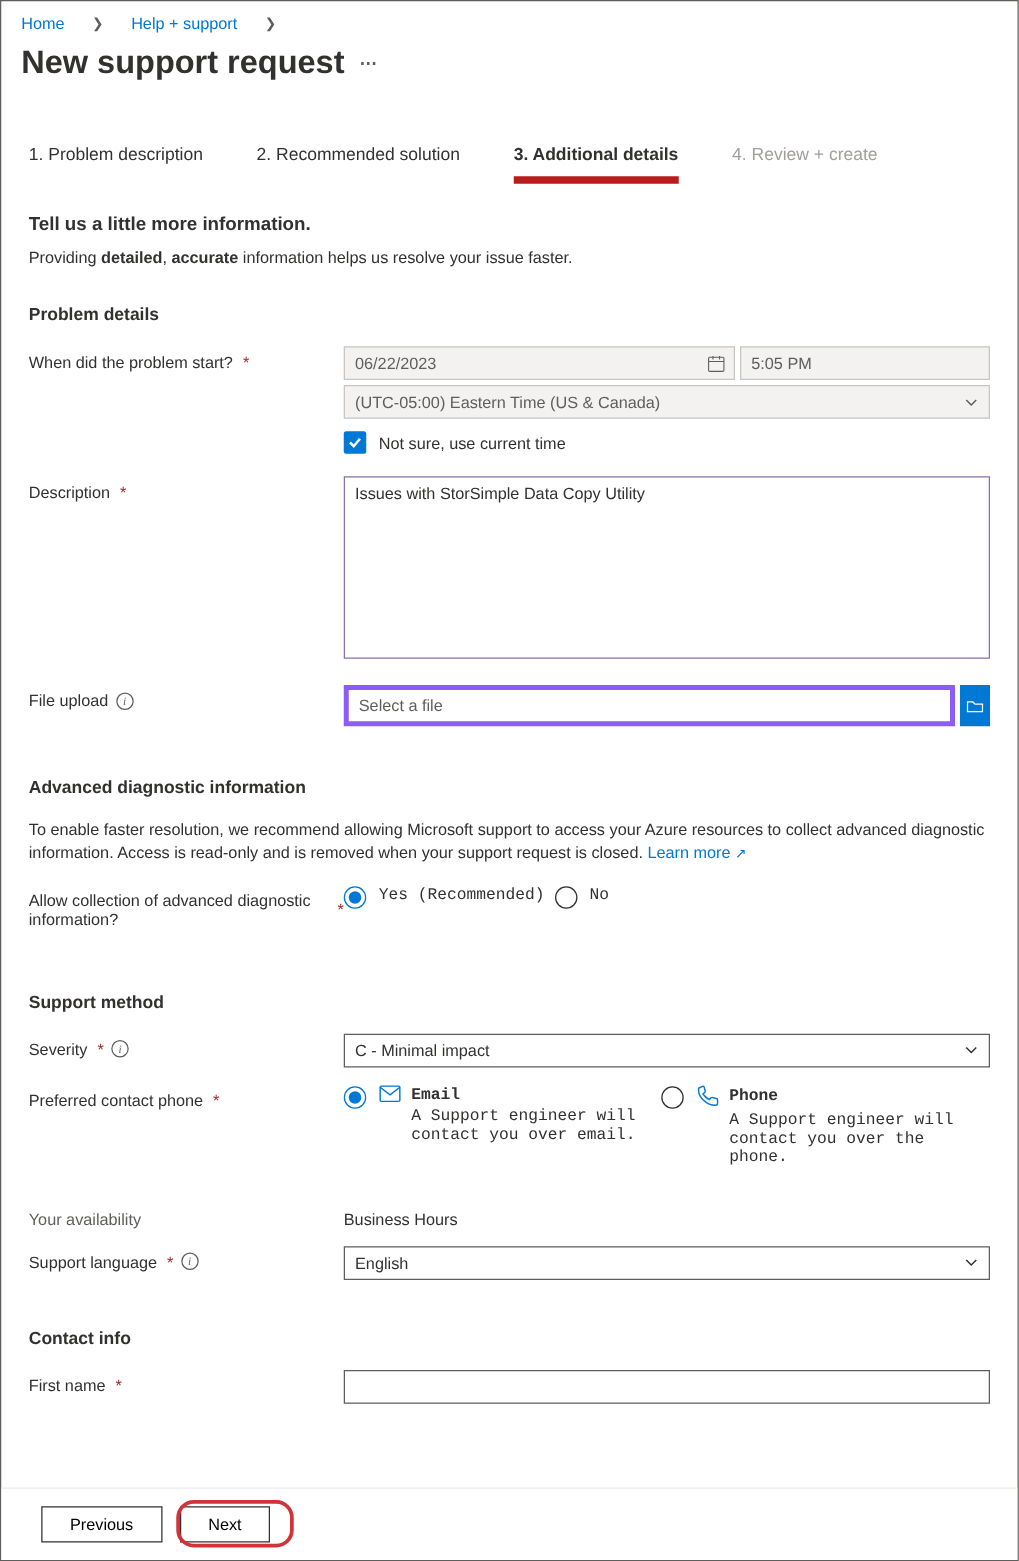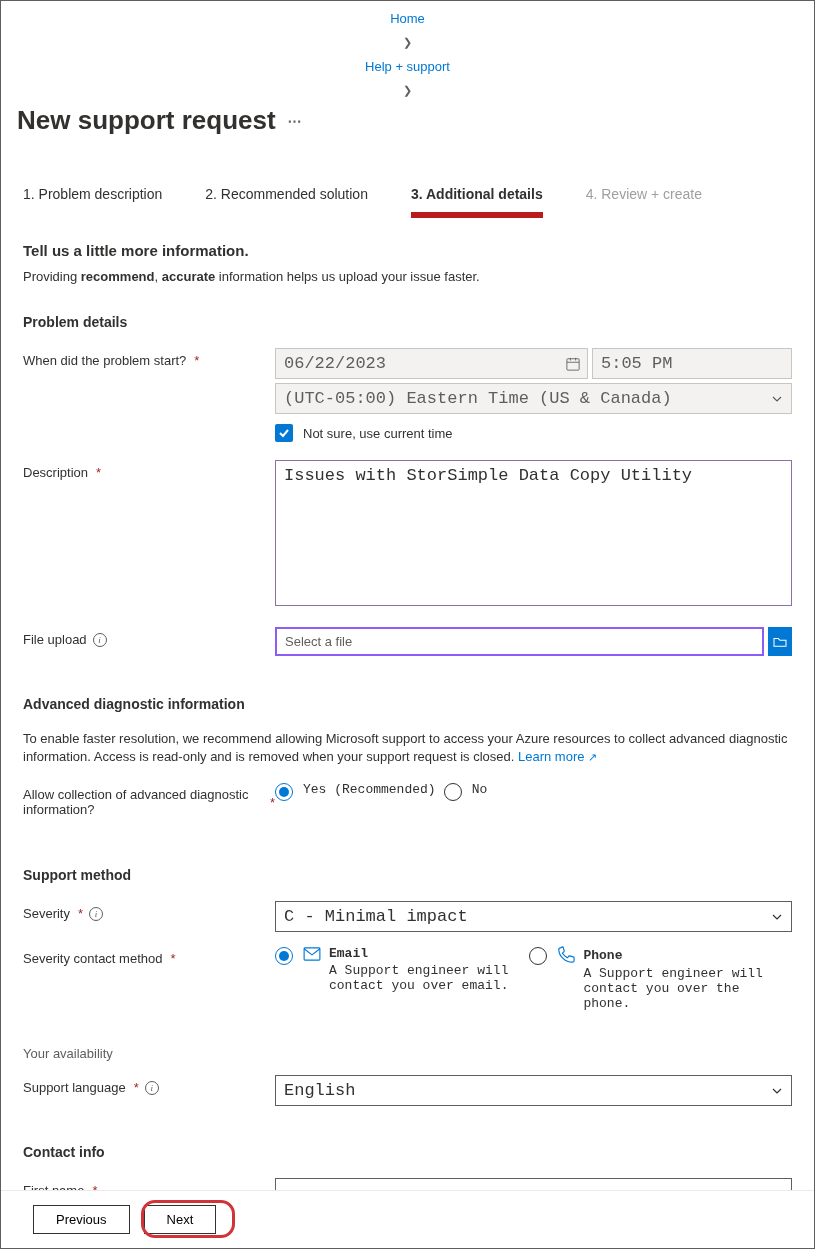--- a/index.html
+++ b/index.html
@@ -16,24 +16,23 @@
   }
   .scrollable {
     position: absolute;
     top: 0; left: 0; right: 0; bottom: 58px;
     overflow: hidden;
     padding: 0 0 20px 0;
   }
   .breadcrumb {
     display: flex;
     align-items: center;
-    gap: 10px;
+    gap: 22px;
     padding: 10px 16px 4px 16px;
     font-size: 13px;
-    flex-direction: column;
   }
   .breadcrumb a { color: #0078d4; text-decoration: none; cursor: pointer; }
   .breadcrumb .chev { color: #605e5c; font-size: 11px; }
   h1.page-title {
     font-size: 26px;
     font-weight: 600;
     padding: 4px 16px 4px 16px;
     display: flex;
     align-items: center;
     gap: 12px;
@@ -70,22 +69,22 @@
     gap: 6px;
   }
   .form-label .sub { color: #605e5c; }
   .req { color: #a4262c; margin-left: 2px; }
   .form-field { flex: 1; }
   .input-group { display: flex; gap: 4px; }
   input[type=text], .select-box, textarea {
     width: 100%;
     border: 1px solid #605e5c;
     padding: 5px 8px;
-    font-family: Liberation Mono, monospace;
-    font-size: 17px;
+    font-family: Liberation Sans, sans-serif;
+    font-size: 13px;
     background: #fff;
     color: #323130;
   }
   input[type=text][disabled], .select-box.disabled {
     background: #f3f2f1;
     color: #605e5c;
     border-color: #c8c6c4;
     cursor: not-allowed;
   }
   .date-input { position: relative; }
@@ -118,21 +117,21 @@
   }
   textarea {
     min-height: 146px;
     resize: none;
     border-color: #605e5c;
   }
   textarea.desc { border-color: #8a6fa8; }
   .file-row { display: flex; gap: 4px; }
   .file-input {
     flex: 1;
-    border: 2px solid #8b5cf6;
+    border: 4px solid #8b5cf6;
     padding: 5px 8px;
     color: #605e5c;
     cursor: pointer;
   }
   .file-btn {
     width: 24px;
     background: #0078d4;
     color: #fff;
     display: flex; align-items: center; justify-content: center;
     cursor: pointer;
@@ -220,21 +219,21 @@
     <div class="tab">1. Problem description</div>
     <div class="tab">2. Recommended solution</div>
     <div class="tab active">3. Additional details</div>
     <div class="tab disabled">4. Review + create</div>
   </div>
 
   <div class="content">
 
     <h2 class="section-intro">Tell us a little more information.</h2>
     <p class="subtext">
-      <span>Providing </span><strong>recommend</strong><span>, </span><strong>accurate</strong><span> information helps us upload your issue faster.</span>
+      <span>Providing </span><strong>detailed</strong><span>, </span><strong>accurate</strong><span> information helps us resolve your issue faster.</span>
     </p>
 
     <h3 class="section-title">Problem details</h3>
 
     <div class="form-row">
       <div class="form-label">
         <span>When did the problem start?</span>
           <span class="req">*</span>
       </div>
       <div class="form-field">
@@ -340,21 +339,21 @@
             <svg width="12" height="12" viewBox="0 0 12 12">
                 <path d="M2 4 L6 8 L10 4" fill="none" stroke="#323130" stroke-width="1.2"></path>
               </svg>
           </span>
         </div>
       </div>
     </div>
 
     <div class="form-row" style="margin-top:14px;">
       <div class="form-label">
-        <span>Severity contact method</span>
+        <span>Preferred contact phone</span>
           <span class="req">*</span>
       </div>
       <div class="form-field">
         <div class="radio-group" style="gap:10px;">
           <div class="radio-item contact-option">
             <div class="radio checked"></div>
             <div>
               <div class="icon-wrap">
                 <span class="mail-icon">
                   <svg width="18" height="14" viewBox="0 0 20 16">
@@ -382,20 +381,21 @@
             </div>
           </div>
         </div>
       </div>
     </div>
 
     <div class="form-row" style="margin-top:30px;">
       <div class="form-label">
         <span class="sub">Your availability</span>
       </div>
+      <div class="form-field availability-value">Business Hours</div>
     </div>
 
     <div class="form-row" style="margin-top:14px;">
       <div class="form-label">
         <span>Support language</span>
           <span class="req">*</span>
         <span class="info-icon">i</span>
       </div>
       <div class="form-field">
         <div class="select-box">

